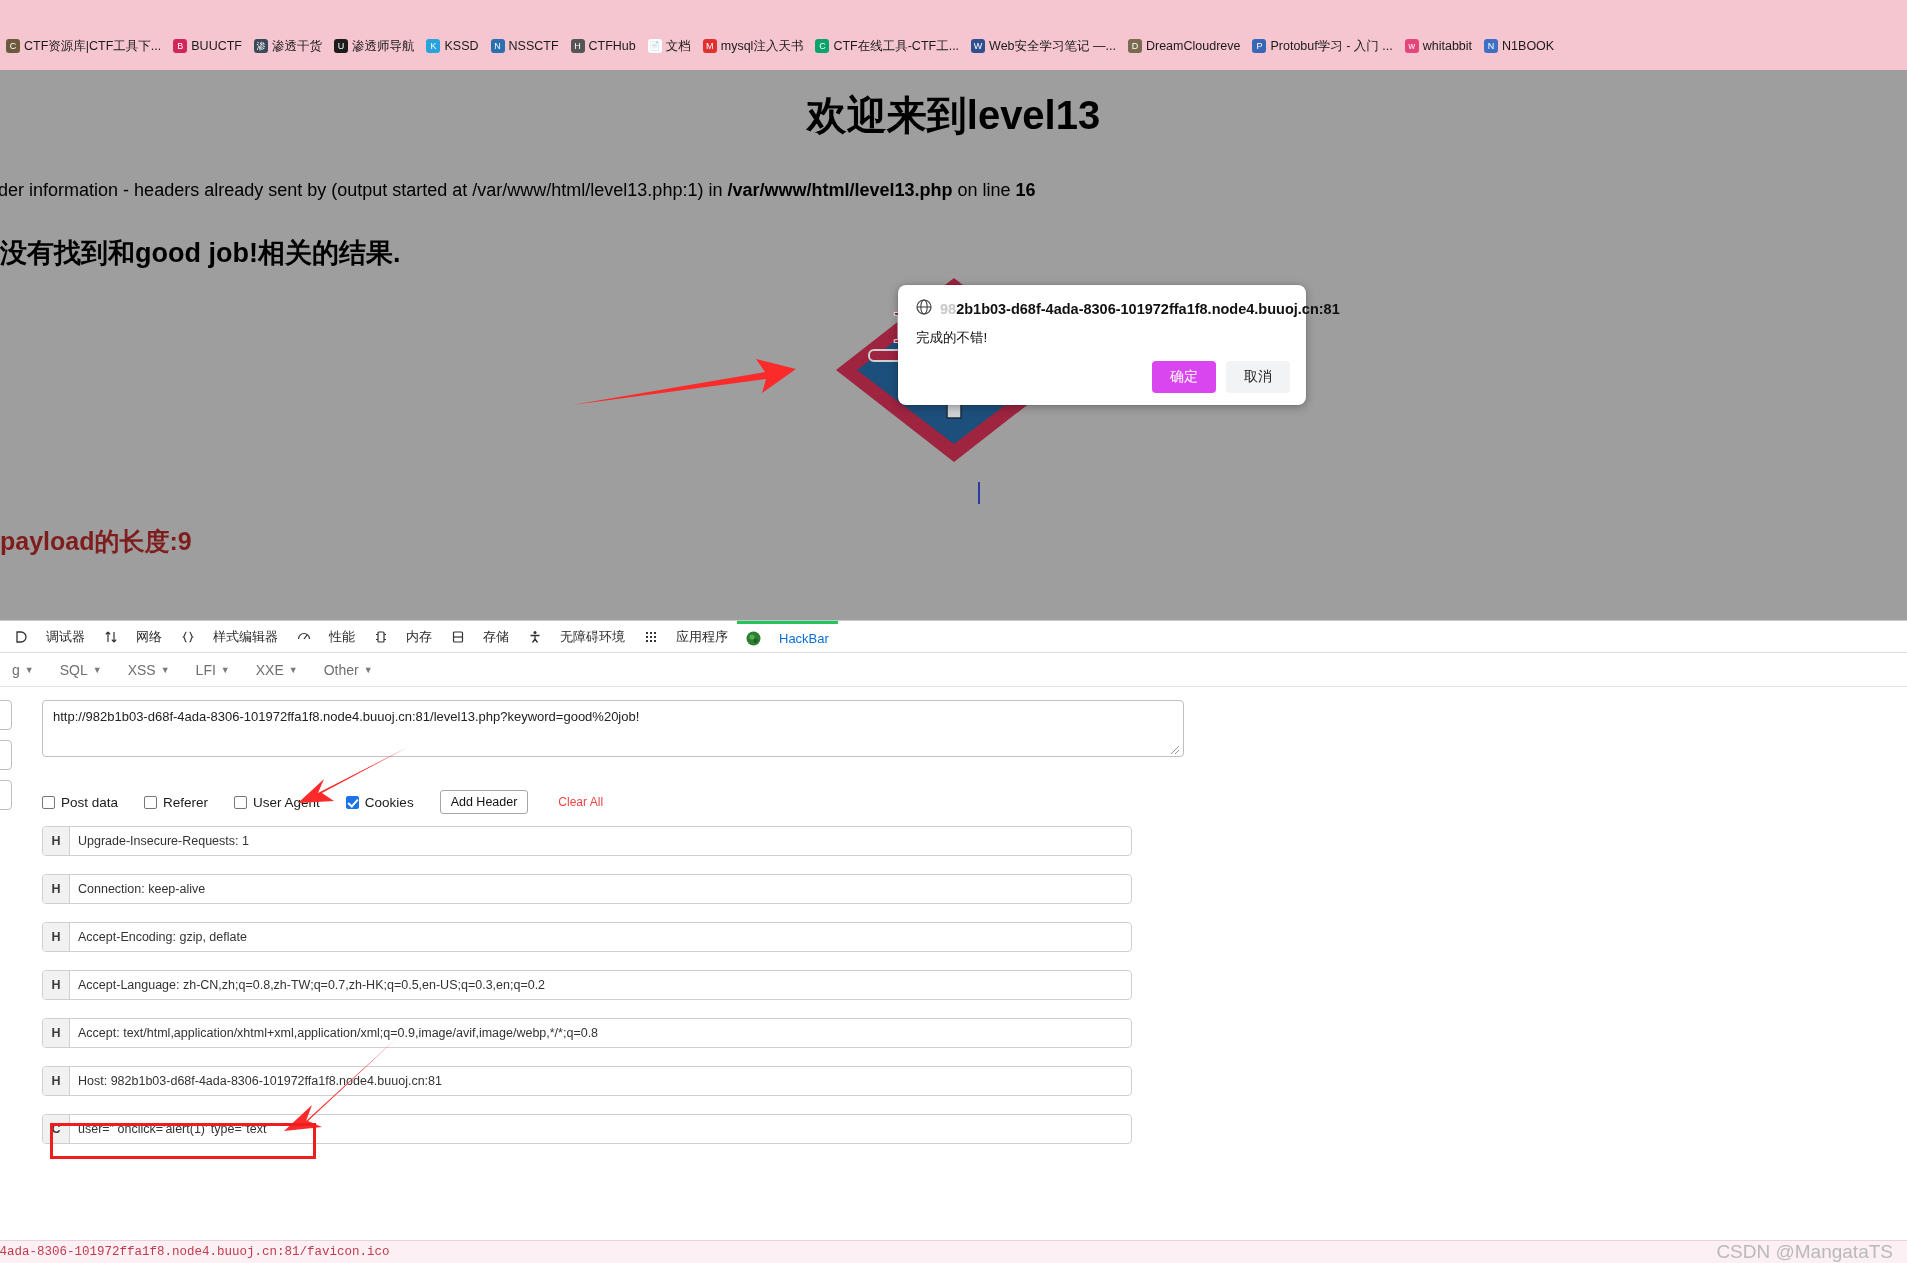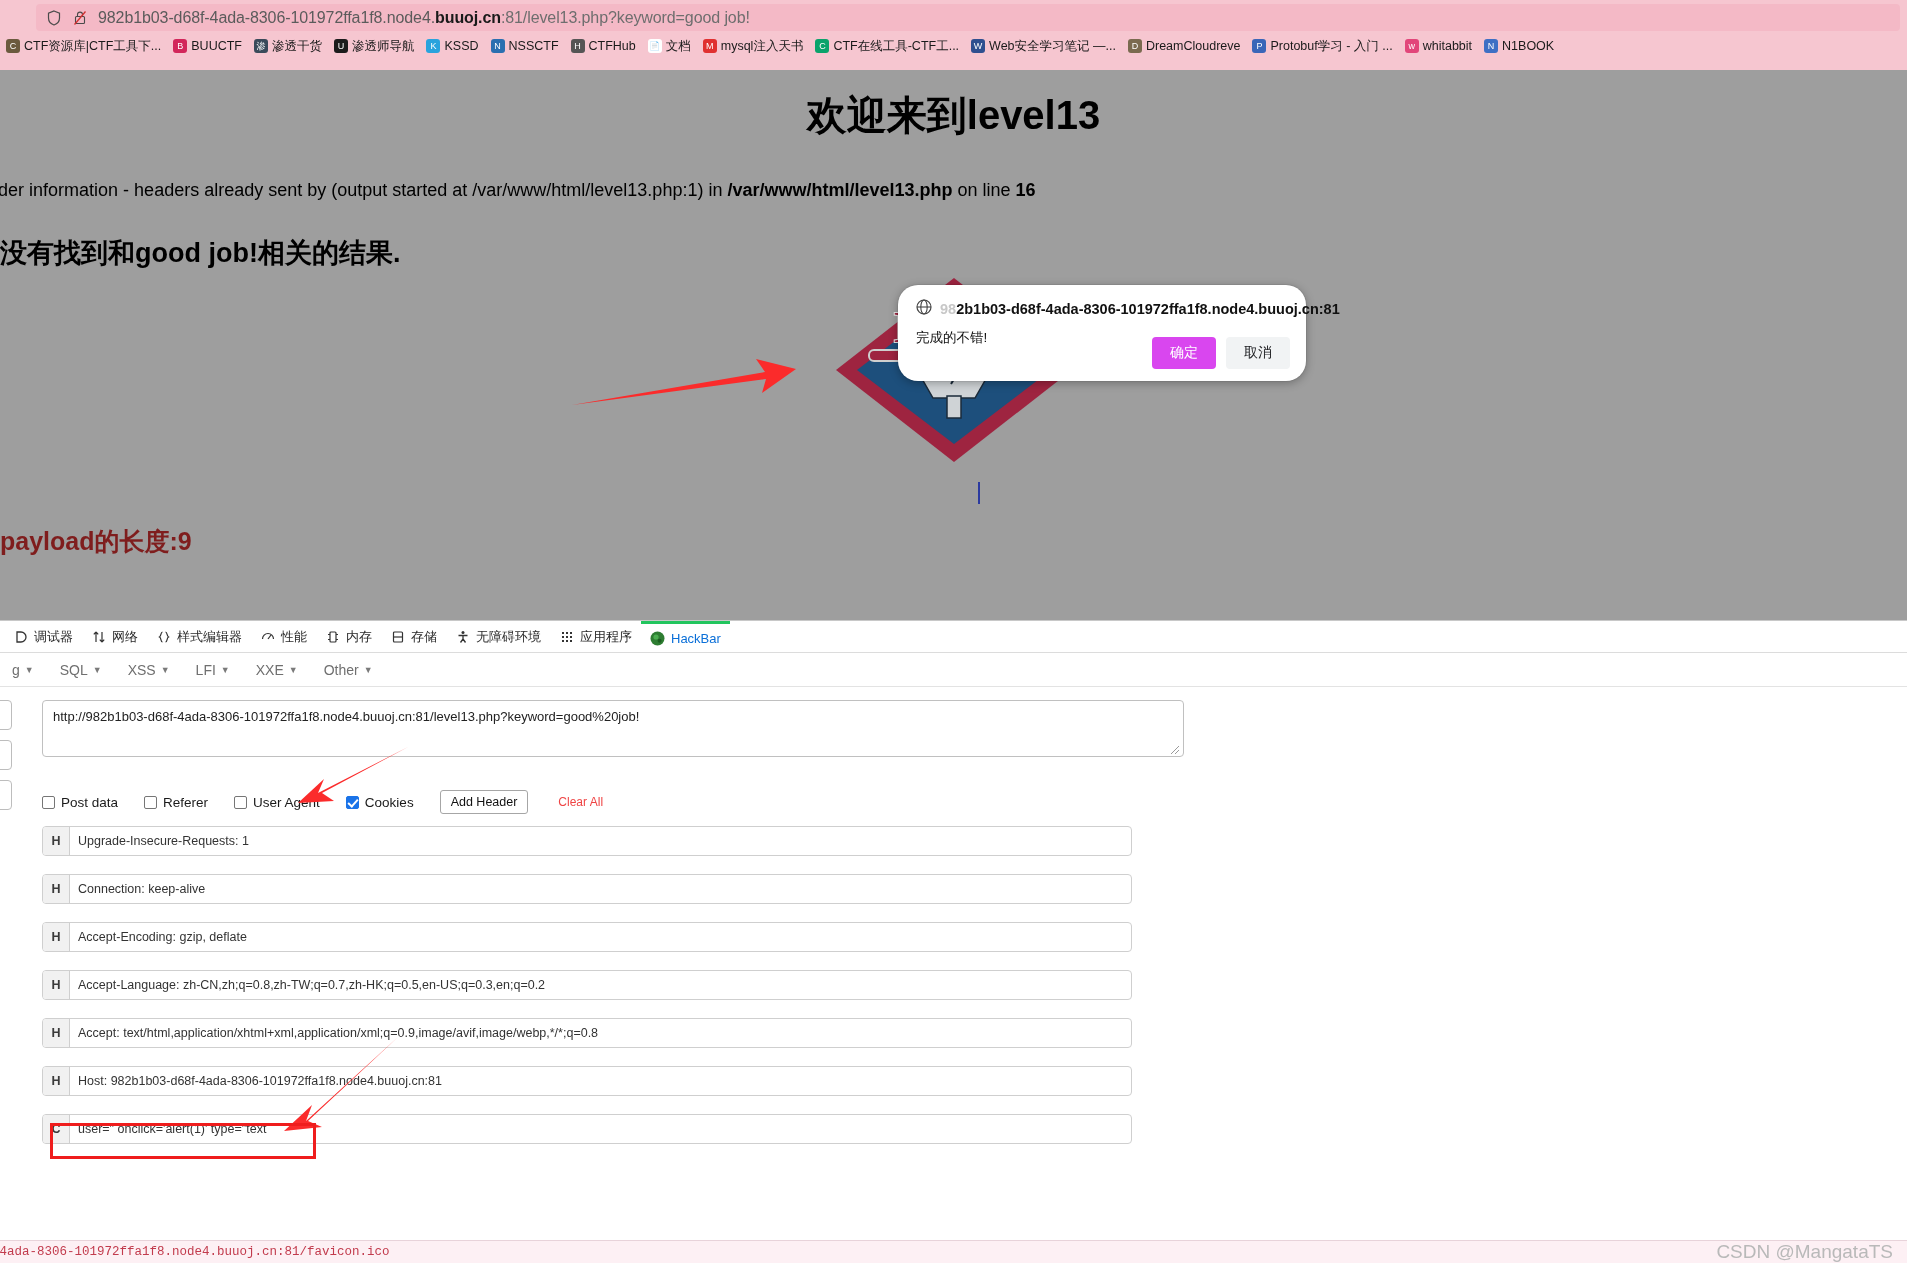--- a/index.html
+++ b/index.html
@@ -81,22 +81,22 @@
     font-size: 25px; font-weight: 700; color: #7f1d1d;
   }
 
   
   .arrow1 { position: absolute; left: 570px; top: 345px; }
   .arrow2 { position: absolute; left: 290px; top: 745px; }
   .arrow3 { position: absolute; left: 280px; top: 1035px; }
 
   
   .dialog {
-    position: absolute; left: 898px; top: 285px; width: 408px; height: 96px;
-    background: #fff; border-radius: 20px;
+    position: absolute; left: 898px; top: 285px; width: 408px; height: 120px;
+    background: #fff; border-radius: 8px;
     box-shadow: 0 2px 10px rgba(0,0,0,0.30), 0 0 0 1px rgba(0,0,0,0.05);
     z-index: 40;
   }
   .dlg-head {
     display: flex; align-items: center; gap: 8px; padding: 14px 18px 0 18px;
   }
   .dlg-origin { font-size: 14.5px; font-weight: 700; color: #111; white-space: nowrap; }
   .dlg-origin .faded { color: #c7c7c7; }
   .dlg-body { padding: 10px 18px 0 18px; font-size: 13.5px; color: #111; }
   .dlg-btns {
@@ -112,21 +112,21 @@
   
   .devtools {
     position: absolute; left: 0; top: 620px; width: 1907px; height: 620px;
     background: #ffffff; border-top: 1px solid #c8c8c8;
   }
   .dt-tabs {
     position: relative; height: 32px; display: flex; align-items: center;
     border-bottom: 1px solid #dcdcdc; padding-left: 4px; background: #fff;
   }
   .dt-tab {
-    display: inline-flex; align-items: center; gap: 6px;
+    display: inline-flex; align-items: center; gap: 18px;
     font-size: 13px; color: #2b2b2b; padding: 0 9px; height: 32px; cursor: default;
     flex: 0 0 auto;
   }
   .dt-tab.active { color: #0a6fd8; border-top: 3px solid #22c55e; }
   .dt-tab .ic { width: 15px; height: 15px; display:flex; align-items:center; justify-content:center; }
 
   .hb-menu {
     height: 34px; display: flex; align-items: center; gap: 2px;
     border-bottom: 1px solid #e3e3e3; padding-left: 0px; background: #fff;
   }
@@ -214,35 +214,20 @@
   .watermark { font-size: 19px; color: #b9b9b9; padding-right: 14px; }
 
   .nowrap { white-space: nowrap; }
 </style>
 </head>
 <body>
 
 <div id="root">
 
   <div class="chrome">
-    <div class="urlbar-wrap">
-      <span class="urlbar-icon">
-        <svg width="14" height="16" viewBox="0 0 14 16">
-            <path d="M7 1 L12.5 3.2 V8 C12.5 11.5 9.8 14 7 15 C4.2 14 1.5 11.5 1.5 8 V3.2 Z" fill="none" stroke="#4a4a4a" stroke-width="1.2"></path>
-          </svg>
-      </span>
-      <span class="urlbar-icon" style="margin-left:6px">
-        <svg width="14" height="16" viewBox="0 0 14 16">
-          <rect x="2.5" y="6.5" width="9" height="7" rx="1" fill="none" stroke="#4a4a4a" stroke-width="1.1"></rect>
-          <path d="M4.5 6.5 V4.6 a2.5 2.5 0 0 1 5 0 V6.5" fill="none" stroke="#4a4a4a" stroke-width="1.1"></path>
-          <line x1="1.5" y1="14.5" x2="12.5" y2="1.5" stroke="#d03030" stroke-width="1.3"></line>
-        </svg>
-      </span>
-      <span class="urlbar-text nowrap"><span>982b1b03-d68f-4ada-8306-101972ffa1f8.node4.</span><b>buuoj.cn</b><span class="dim">:81/level13.php?keyword=good job!</span></span>
-    </div>
 
     <div class="bookmarks" id="bookmarks-bar">
         <div class="bm">
           <span class="fav" style="background: rgb(107, 90, 62);">C</span>
           <span>CTF资源库|CTF工具下...</span>
         </div>
         <div class="bm">
           <span class="fav" style="background: rgb(210, 38, 90);">B</span>
           <span>BUUCTF</span>
         </div>

